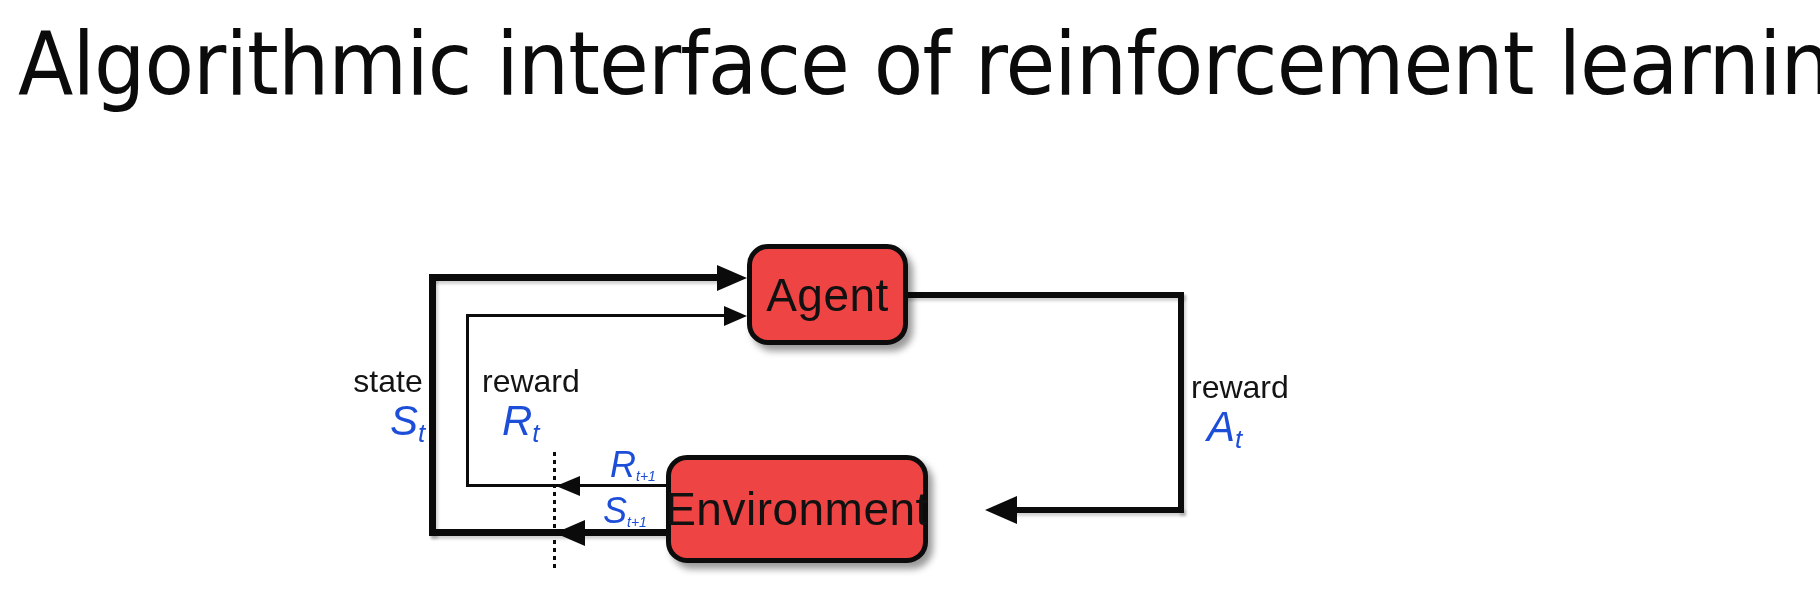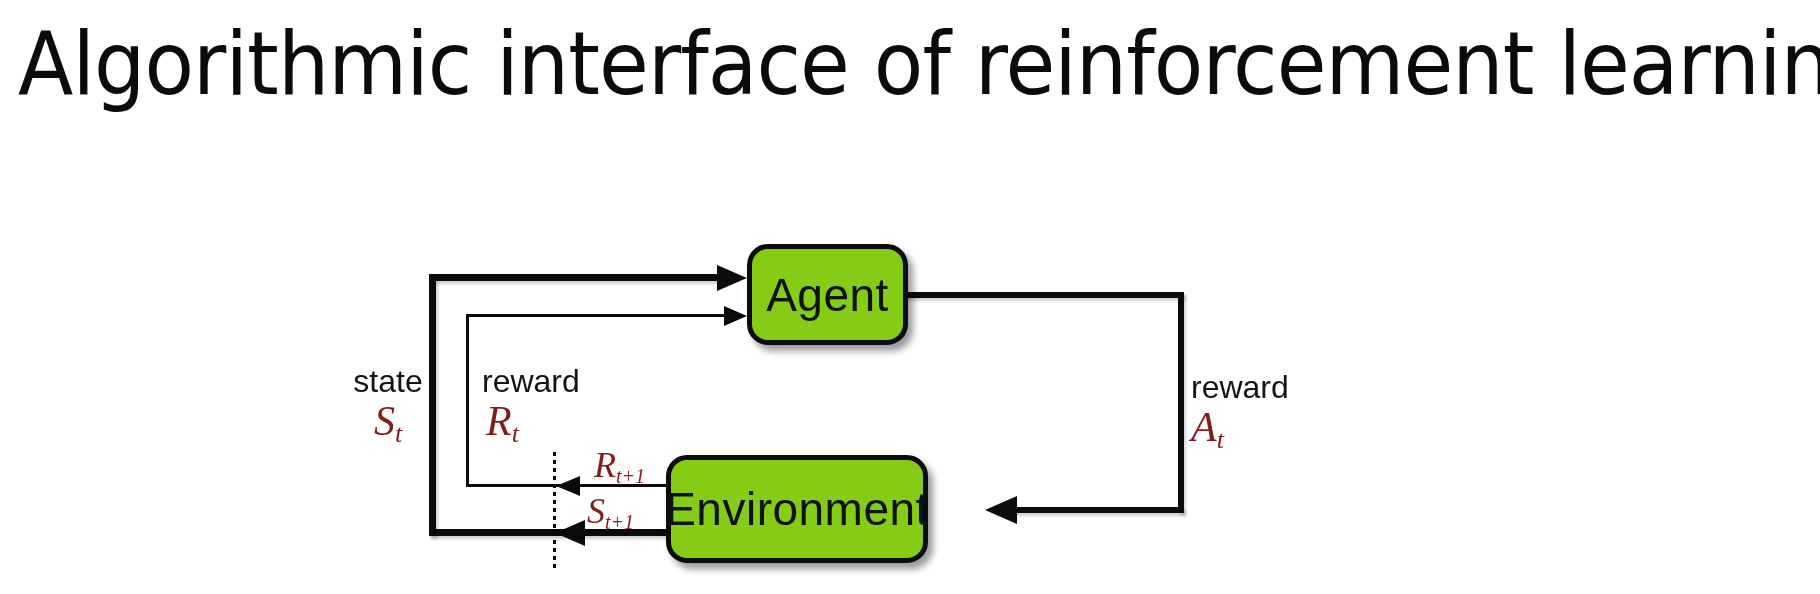--- a/index.html
+++ b/index.html
@@ -26,21 +26,21 @@
     white-space: nowrap;
     letter-spacing: -1px;
     transform: scaleX(0.92);
     transform-origin: 0 0;
     color: #0b0b0b;
   }
 
   
   .node {
     position: absolute;
-    background: #84cc16;
+    background: #ef4444;
     border: 5px solid #0c0c0c;
     border-radius: 21px;
     box-shadow: 5px 6px 7px rgba(0,0,0,0.40);
     display: flex;
     align-items: center;
     justify-content: center;
     z-index: 3;
     text-align: right;
   }
   .node .node-label {
@@ -99,31 +99,32 @@
   .edge-word {
     position: absolute;
     font-size: 32px;
     color: #141414;
     z-index: 4;
     white-space: nowrap;
     text-align: right;
   }
   .math {
     position: absolute;
-    font-family: Liberation Serif, serif;
+    font-family: Liberation Sans, sans-serif;
     font-style: italic;
     font-size: 42px;
     line-height: 1;
-    color: #7f1d1d;
+    color: #1d4ed8;
     z-index: 4;
     white-space: nowrap;
+    margin-left: 16px;
   }
   .math .sub { font-size: 26px; vertical-align: -0.28em; letter-spacing: 0; }
   .math.small { font-size: 36px; }
-  .math.small .sub { font-size: 20px; }
+  .math.small .sub { font-size: 14px; }
 
   .state-word  { left: 350px; top: 363px; width: 76px; text-align: center; }
   .state-sym   { left: 374px; top: 400px; }
   .reward-word { left: 482px; top: 363px; }
   .reward-sym  { left: 486px; top: 400px; }
   .action-word { left: 1191px; top: 369px; }
   .action-sym  { left: 1191px; top: 406px; }
   .nextreward-sym { left: 594px; top: 447px; }
   .nextstate-sym  { left: 587px; top: 493px; }
 </style>

